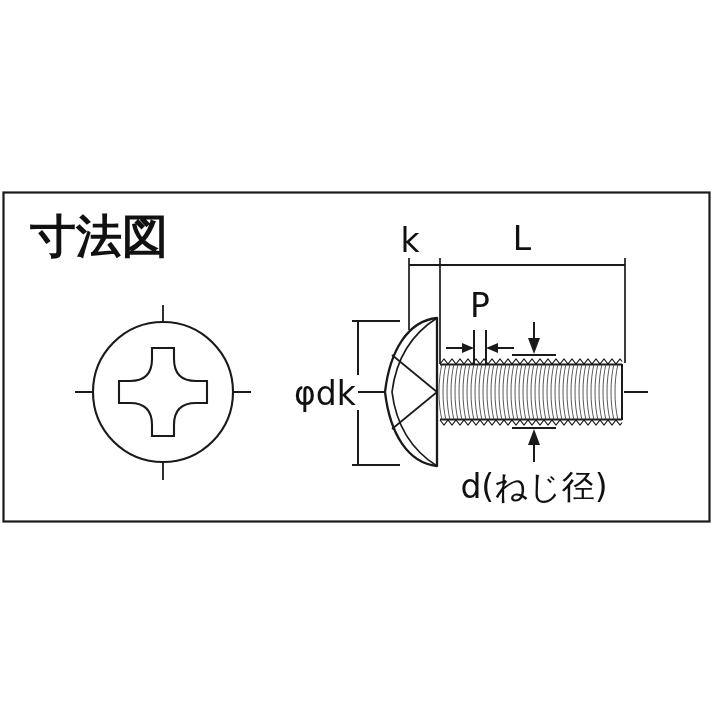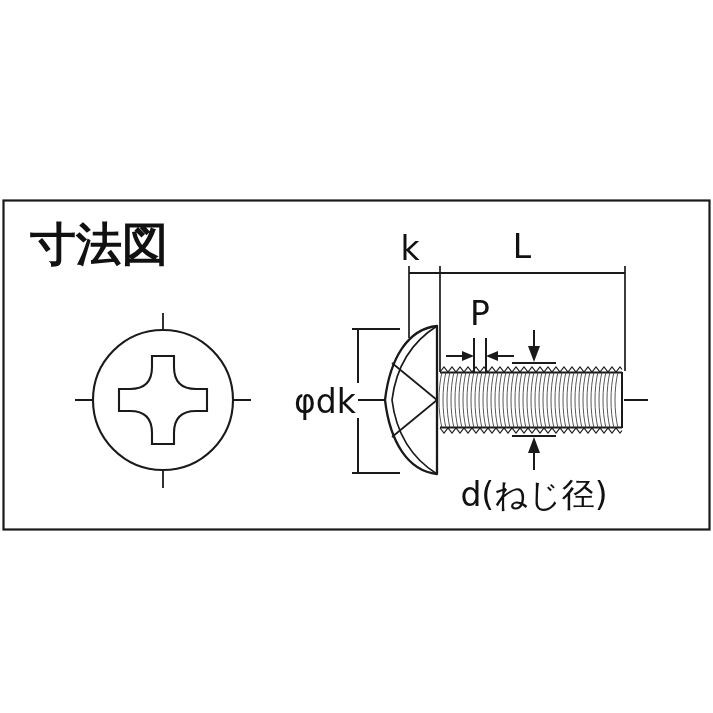--- a/index.html
+++ b/index.html
@@ -10,21 +10,21 @@
   body {
     width: 713px;
     height: 713px;
     font-family: "Liberation Sans", sans-serif;
     position: relative;
     overflow: hidden;
   }
   #stage {
     position: absolute;
     left: 0;
-    top: 8px;
+    top: 0;
     width: 713px;
     height: 672px;
     background: #ffffff;
   }
   svg.drawing {
     display: block;
     width: 713px;
     height: 713px;
   }
   .frame-rect {

